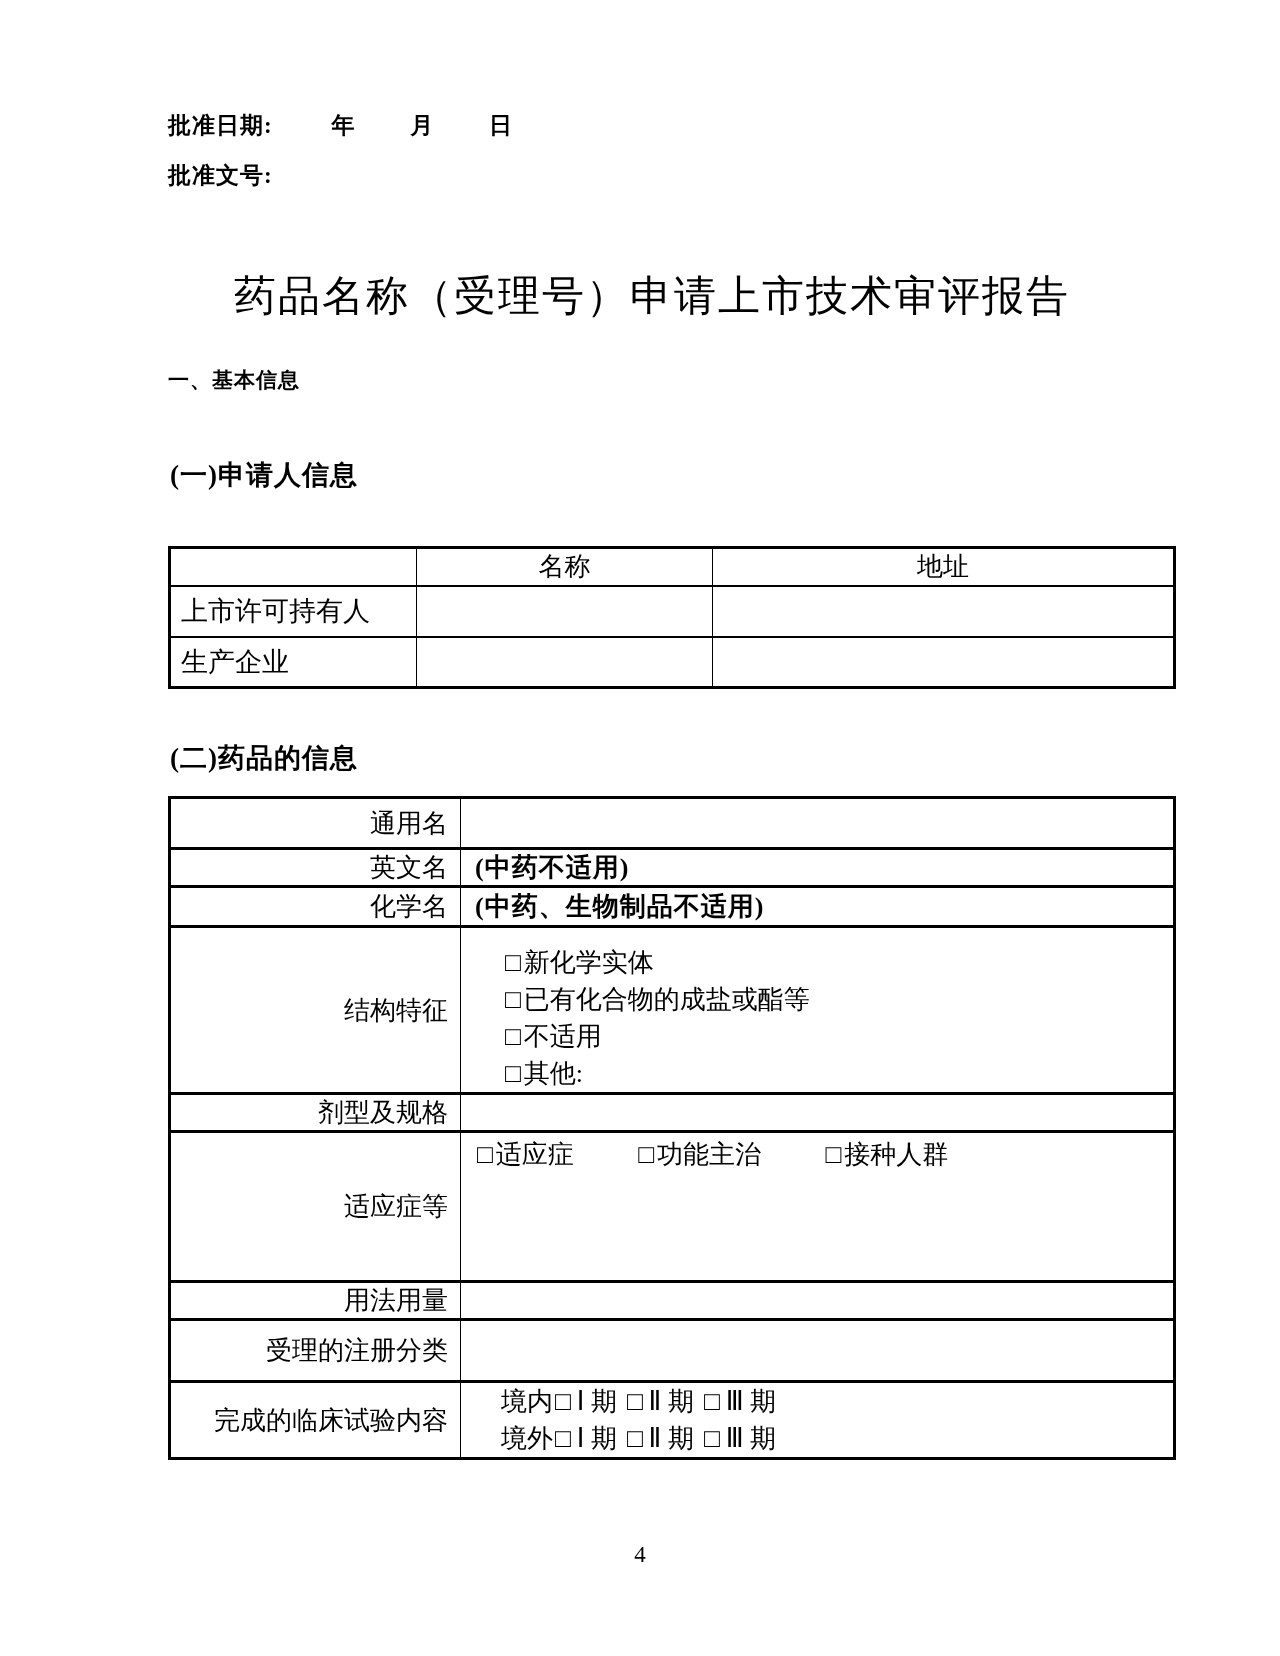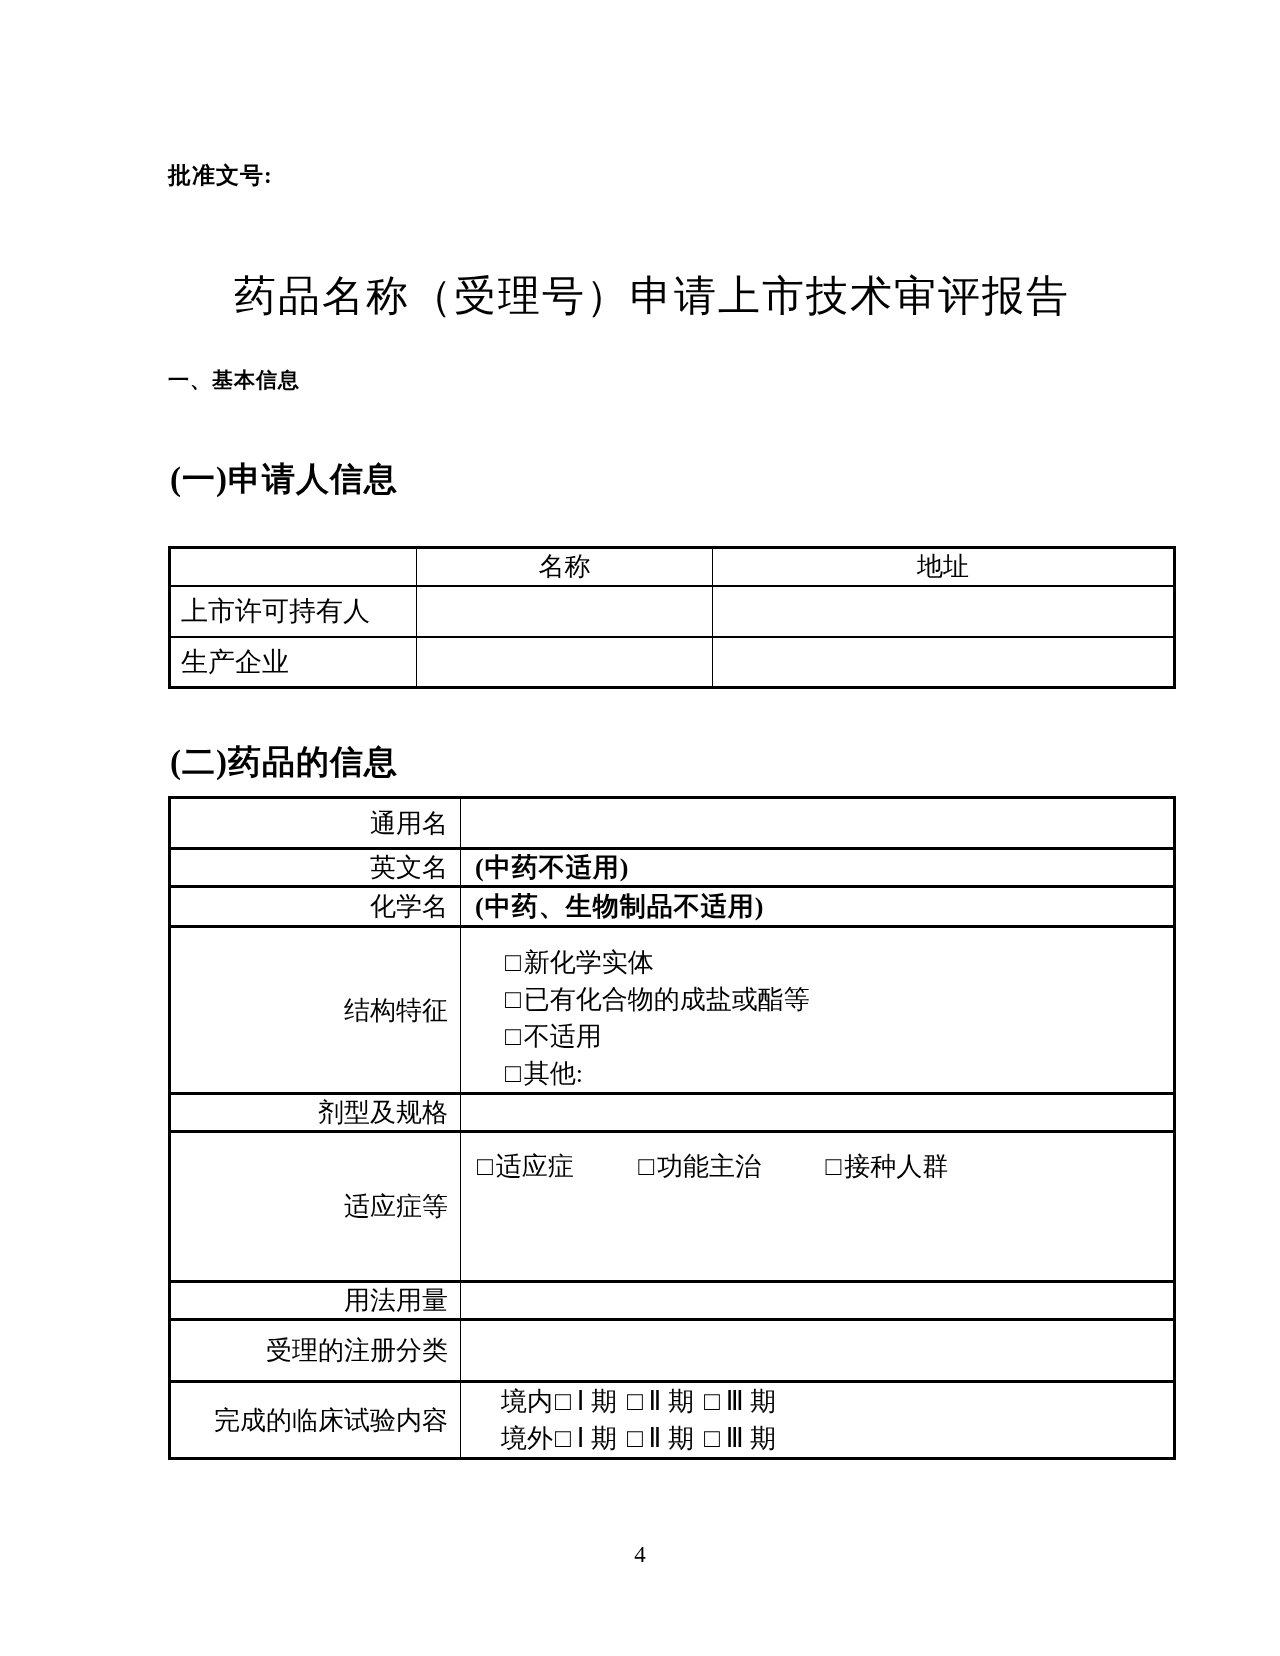--- a/index.html
+++ b/index.html
@@ -33,21 +33,21 @@
 
   
   .sec-heading {
     position: absolute; top: 366px; left: 168px; margin: 0;
     font-size: 21px; font-weight: bold;
     font-family: "Liberation Sans", "DejaVu Sans", sans-serif;
     letter-spacing: 1px;
   }
   .sub-heading {
     position: absolute; left: 170px; margin: 0;
-    font-size: 33px; font-weight: bold; letter-spacing: 1px;
+    font-size: 27px; font-weight: bold; letter-spacing: 1px;
     font-family: "Liberation Serif", "DejaVu Sans", serif;
   }
   .sub1 { top: 457px; }
   .sub2 { top: 740px; }
 
   
   table {
     position: absolute; left: 168px;
     border-collapse: collapse; table-layout: fixed;
     width: 1005px;
@@ -65,21 +65,21 @@
   .t2 .lbl { text-align: right; padding-right: 12px; font-size: 26px; }
   .bval { font-weight: bold; padding-left: 14px; font-size: 26px; letter-spacing: 1px; }
 
   .vtop { vertical-align: top; }
 
   
   .opt-list { padding: 16px 0 0 44px; }
   .opt-line { line-height: 37px; white-space: nowrap; }
   .cb { display: inline-block; margin-right: 3px; }
 
-  .ind-line { padding: 16px 0 0 16px; white-space: nowrap; }
+  .ind-line { padding: 4px 0 0 16px; white-space: nowrap; }
   .ind-opt { margin-right: 58px; }
   .ind-opt:last-child { margin-right: 0; }
 
   .ct-wrap { padding-left: 40px; }
   .ct-line { line-height: 37px; white-space: nowrap; }
   .ct-line .cb { margin-left: 2px; margin-right: 6px; }
   .phase { margin-right: 8px; }
 
   
   .r38  { height: 38px; }
@@ -96,20 +96,26 @@
   .page-number {
     position: absolute; top: 1542px; left: 0; width: 1280px;
     text-align: center; font-size: 23px;
   }
 </style>
 </head>
 <body>
 
 <div class="page">
 
+  <div class="approval-line approval-date">
+    <span>批准日期:</span>
+    <span class="date-unit-y">年</span>
+    <span class="date-unit">月</span>
+    <span class="date-unit">日</span>
+  </div>
 
   <div class="approval-line approval-no">
     <span>批准文号:</span>
   </div>
 
   <h1 class="doc-title">药品名称（受理号）申请上市技术审评报告</h1>
 
   <h2 class="sec-heading">一、基本信息</h2>
 
   <h3 class="sub-heading sub1">(一)申请人信息</h3>

